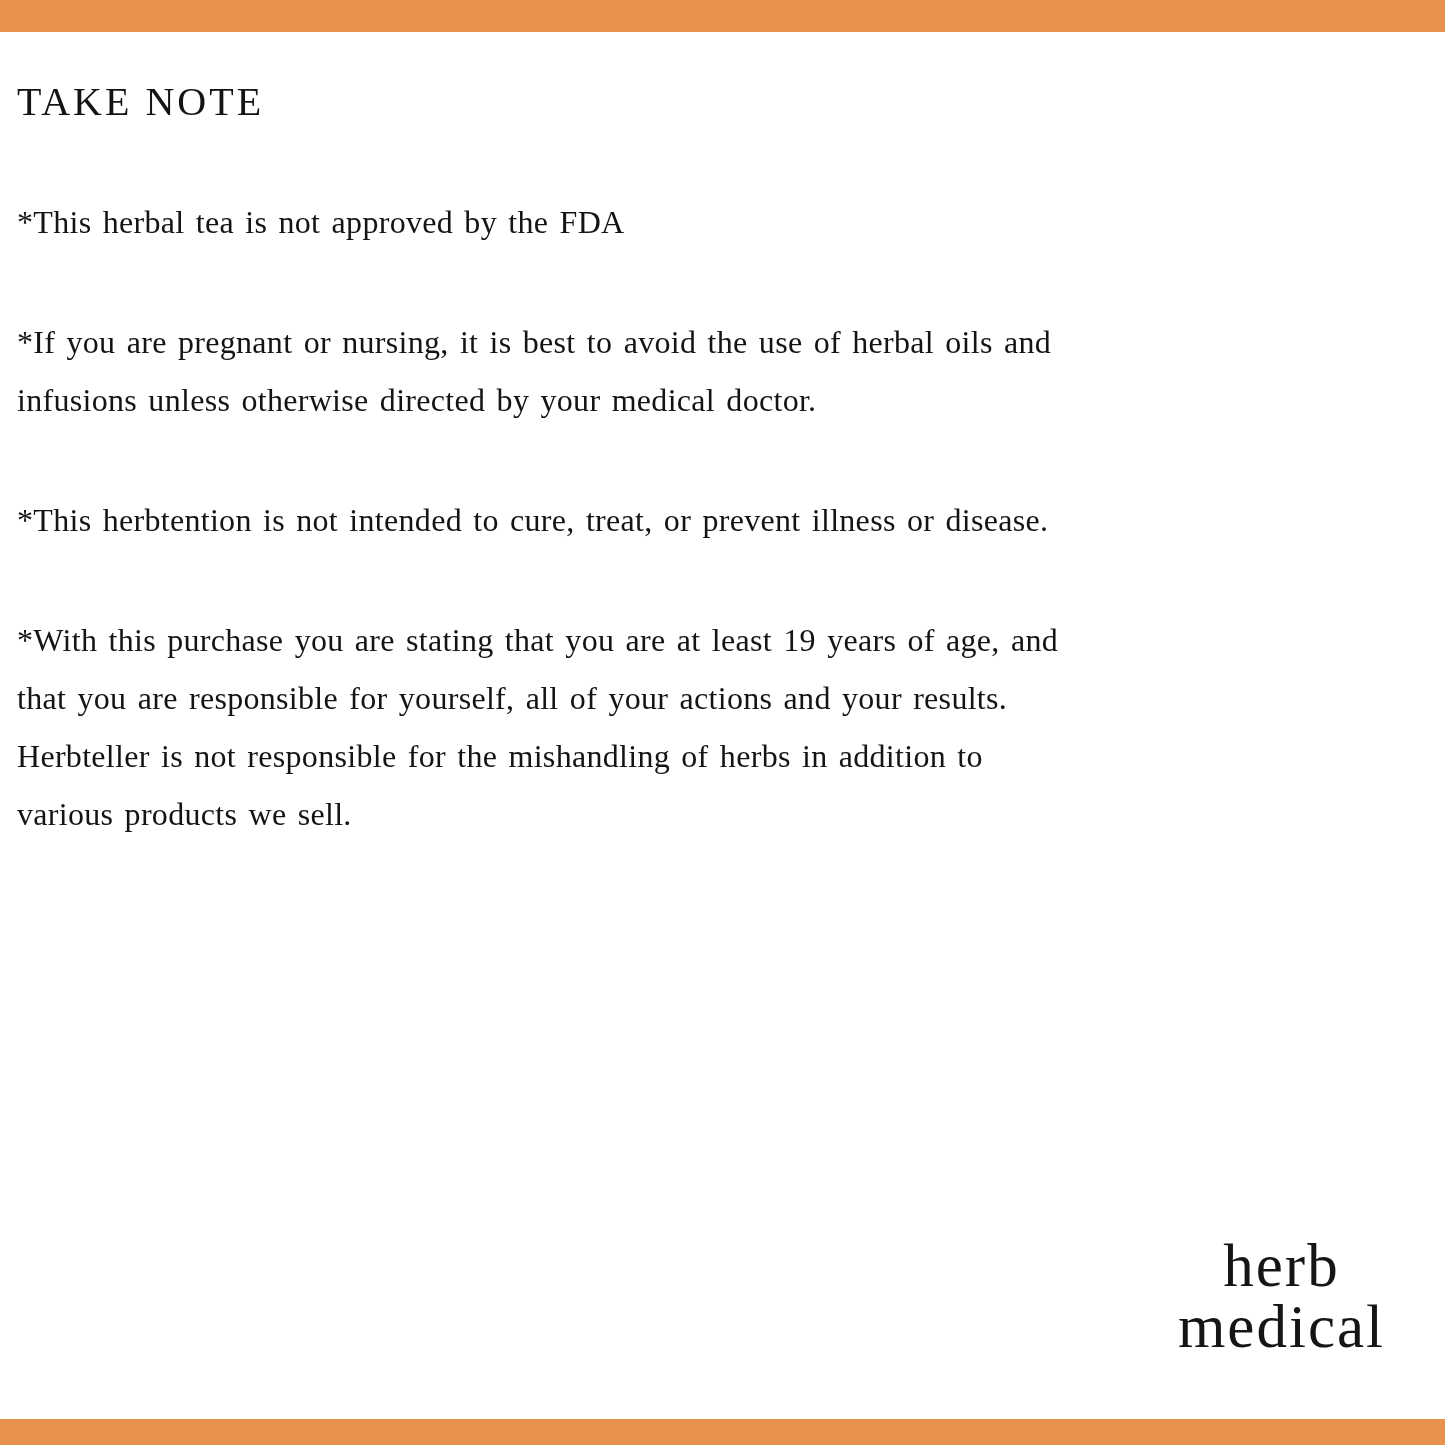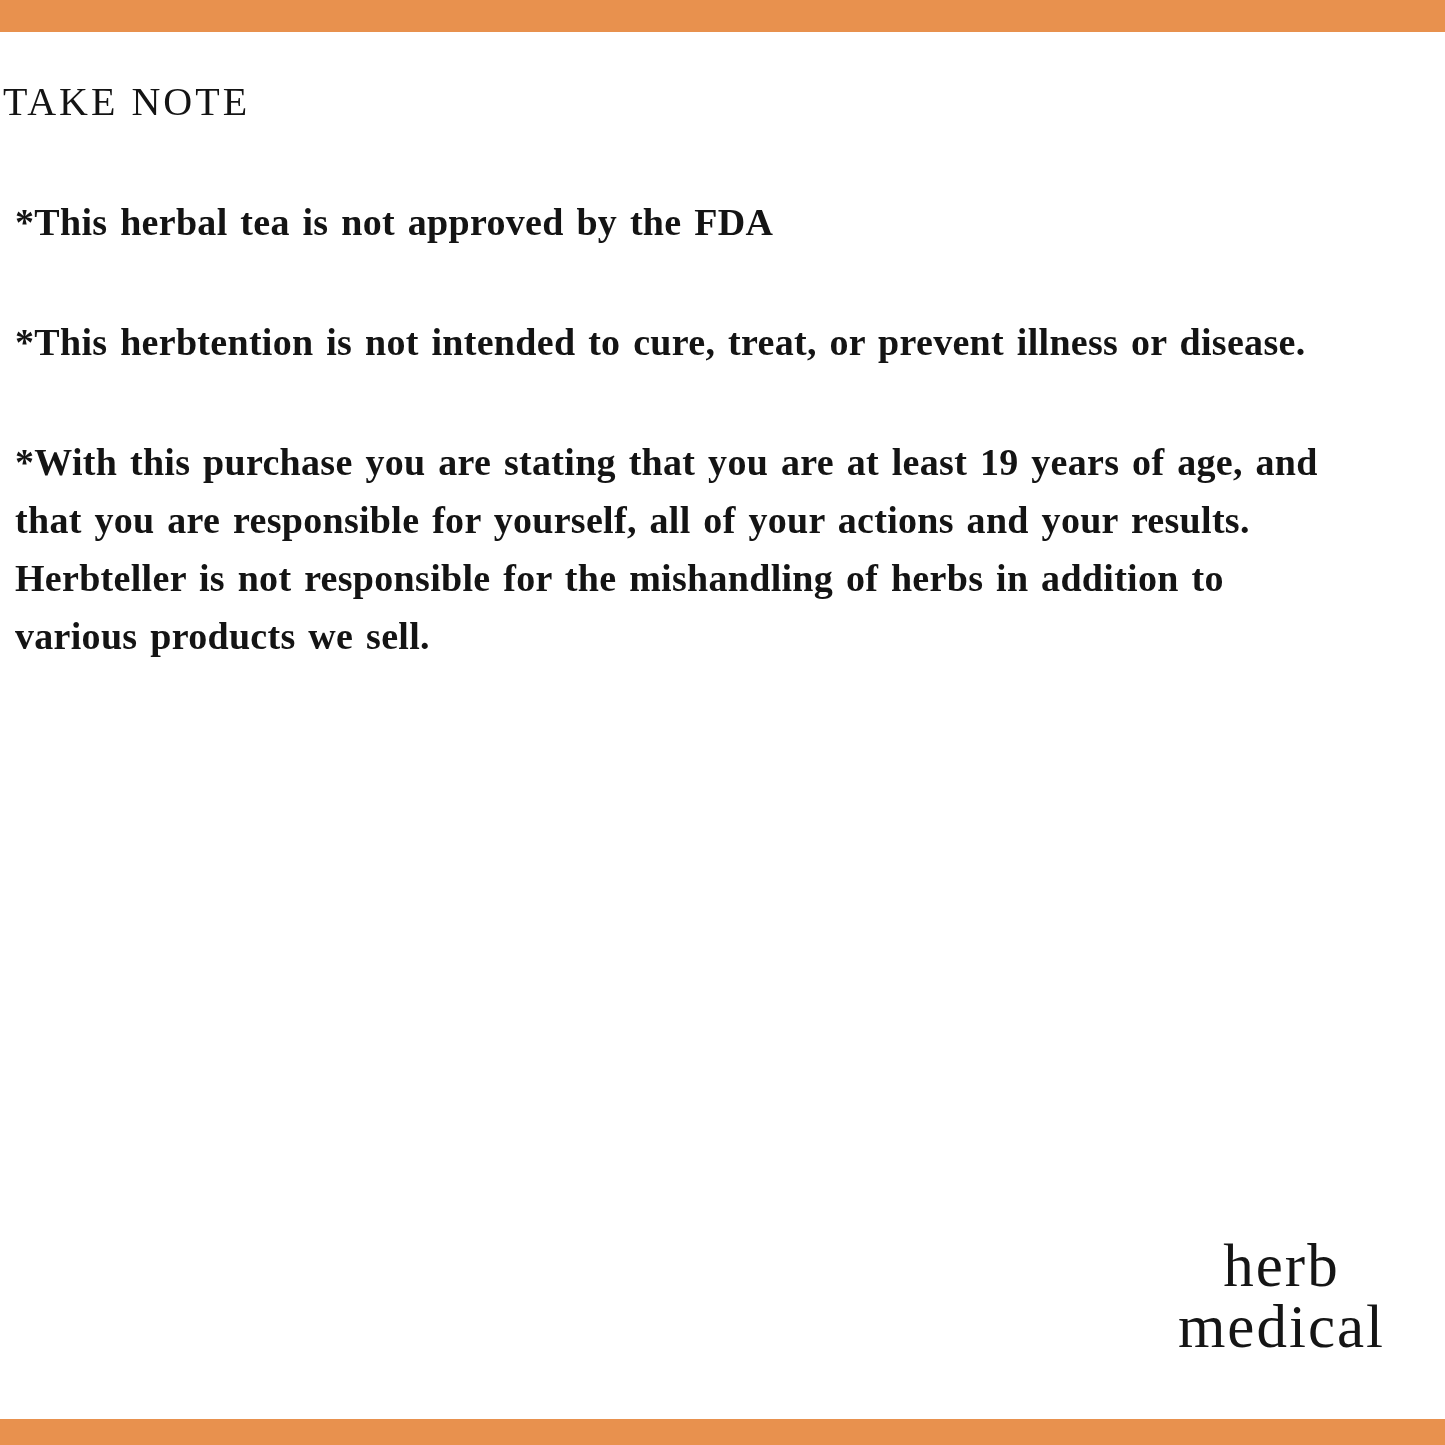--- a/index.html
+++ b/index.html
@@ -22,39 +22,38 @@
     left: 0;
     right: 0;
   }
   .bar.top { top: 0; height: 32px; }
   .bar.bottom { bottom: 0; height: 26px; }
   .content {
     position: absolute;
     top: 32px;
     left: 0;
     right: 0;
-    padding: 0 30px 0 3px;
+    padding: 0 30px 0 17px;
     color: #141414;
   }
   .title {
     margin: 41px 0 0 0;
     font-size: 40px;
     line-height: 58px;
     font-weight: 400;
     letter-spacing: 3px;
     white-space: pre;
   }
   p.note {
-    margin: 62px 0 0 12px;
-    font-size: 38px;
+    margin: 62px 0 0 0;
+    font-size: 32px;
     line-height: 58px;
     letter-spacing: 0.3px;
     word-spacing: 3px;
     white-space: pre;
-    font-weight: bold;
   }
   .logo {
     position: absolute;
     top: 1235px;
     right: 60px;
     text-align: center;
     color: #151515;
     font-size: 61px;
     line-height: 61px;
     letter-spacing: 2px;
@@ -65,20 +64,22 @@
 <body>
 
 <div class="page" style="background: rgb(255, 255, 255);">
 
   <div class="bar top" style="background: rgb(232, 145, 78);"></div>
 
   <div class="content" style="color: rgb(20, 20, 20);">
     <div class="title">TAKE NOTE</div>
     <div id="notes-container">
         <p class="note">*This herbal tea is not approved by the FDA</p>
+        <p class="note">*If you are pregnant or nursing, it is best to avoid the use of herbal oils and
+infusions unless otherwise directed by your medical doctor.</p>
         <p class="note">*This herbtention is not intended to cure, treat, or prevent illness or disease.</p>
         <p class="note">*With this purchase you are stating that you are at least 19 years of age, and
 that you are responsible for yourself, all of your actions and your results.
 Herbteller is not responsible for the mishandling of herbs in addition to
 various products we sell.</p>
       </div>
   </div>
 
   <div class="logo">
     <div>herb</div>

